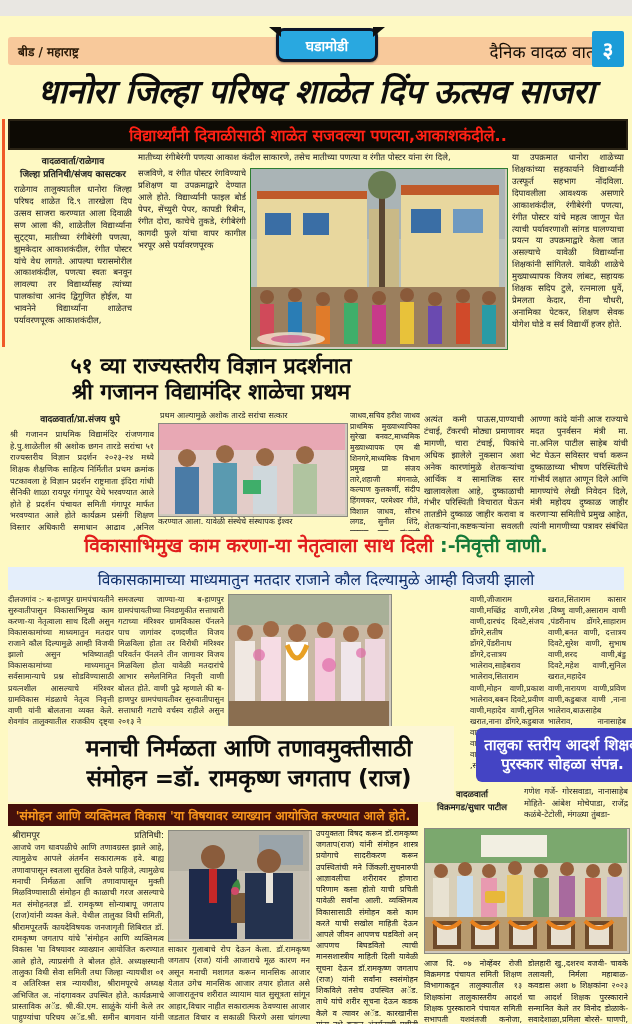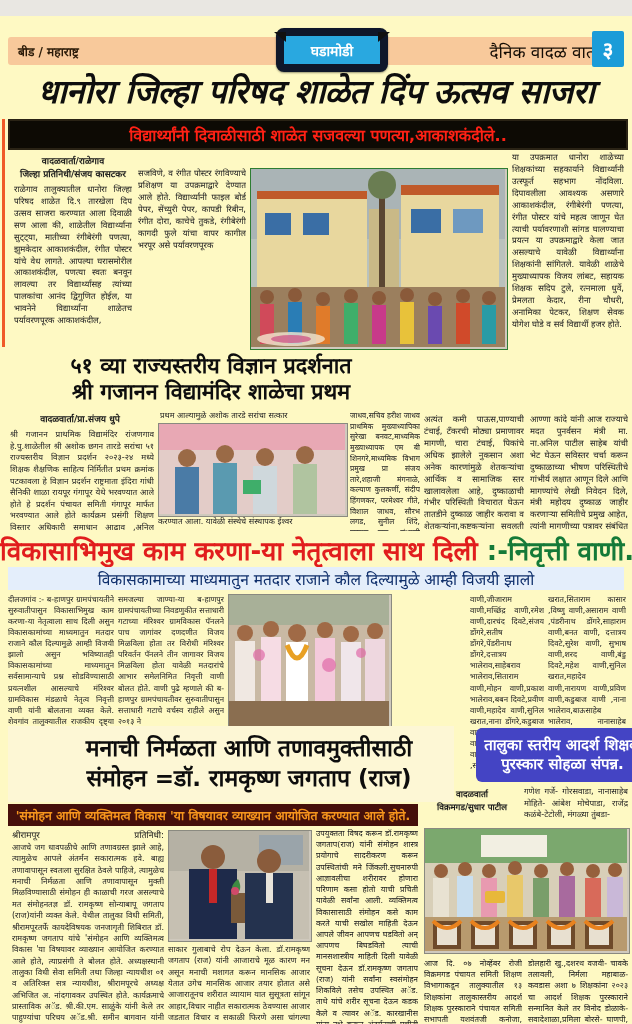--- a/index.html
+++ b/index.html
@@ -5,21 +5,21 @@
   html,body{margin:0;padding:0;background:#e9e7e2;}
   .page{position:relative;width:632px;height:1024px;margin:16px auto;background:#fef9c3;
         font-family:"DejaVu Sans",sans-serif;color:#1a1a1a;overflow:hidden;}
   .abs{position:absolute;}
   .bt{font-size:8.4px;line-height:1.42;text-align:justify;color:#222;overflow:hidden;}
   .bold{font-weight:700;}
   .ctr{text-align:center;}
   
   .mastbar{left:8px;top:21px;width:616px;height:28px;background:#f8c99b;border-radius:3px;}
   .region{left:18px;top:27px;font-size:12px;font-weight:700;color:#2b1a08;}
-  .tab{left:276px;top:12px;width:96px;height:28px;background:#29a8e0;border:8px solid #0f172a;
+  .tab{left:276px;top:12px;width:96px;height:28px;background:#29a8e0;border:3px solid #0f172a;
        border-radius:8px;color:#fff;font-size:14px;font-weight:700;display:flex;align-items:center;justify-content:center;
        box-shadow:0 1px 2px rgba(0,0,0,.4);}
   .tab::before,.tab::after{content:"";position:absolute;top:-4px;border-style:solid;}
   .tab::before{left:-10px;border-width:0 12px 10px 0;border-color:transparent #111 transparent transparent;}
   .tab::after{right:-10px;border-width:10px 12px 0 0;border-color:#111 transparent transparent transparent;}
   .papername{left:430px;top:24px;width:170px;text-align:right;font-size:17px;font-weight:400;color:#140c04;}
   .pageno{left:592px;top:15px;width:32px;height:36px;background:#1b9cd8;color:#fff;font-size:21px;font-weight:700;
           display:flex;align-items:center;justify-content:center;border-radius:2px;}
   
   .h-main{left:0;top:52px;width:632px;text-align:center;font-size:33px;font-weight:800;letter-spacing:-.5px;color:#0e0e0e;font-style:italic;}
@@ -53,20 +53,21 @@
 
   <div class="abs h-main">धानोरा जिल्हा परिषद शाळेत  दिंप ऊत्सव साजरा</div>
   <div class="abs sub1">विद्यार्थ्यांनी दिवाळीसाठी शाळेत सजवल्या पणत्या,आकाशकंदीले..</div>
   <div class="abs leftrule"></div>
 
   <div class="abs ctr bold" style="left:14px;top:138px;width:118px;font-size:9px;">
     <div>वादळवार्ता/राळेगाव</div>
     <div>जिल्हा प्रतिनिधी/संजय कासटकर</div>
   </div>
   <div class="abs bt" style="left:14px;top:168px;width:118px;height:164px;">राळेगाव तालुक्यातील धानोरा जिल्हा परिषद शाळेत दि.९ तारखेला दिप उत्सव साजरा करण्यात आला दिवाळी सण आला की, शाळेतील विद्यार्थ्यांना सुट्ट्या, मातीच्या रंगीबेरंगी पणत्या, झुमकेदार आकाशकंदील, रंगीत पोस्टर यांचे वेध लागते. आपल्या घरासमोरील आकाशकंदील, पणत्या स्वतः बनवून लावल्या तर विद्यार्थ्यांसह त्यांच्या पालकांचा आनंद द्विगुणित होईल, या भावनेने विद्यार्थ्यांना शाळेतच पर्यावरणपूरक आकाशकंदील,</div>
+  <div class="abs bt" style="left:138px;top:136px;width:368px;height:13px;white-space:nowrap;">मातीच्या रंगीबेरंगी पणत्या आकाश कंदील साकारणे, तसेच मातीच्या पणत्या व रंगीत पोस्टर यांना रंग दिले,</div>
   <div class="abs bt" style="left:138px;top:152px;width:108px;height:180px;">सजविणे, व रंगीत पोस्टर रंगविण्याचे प्रशिक्षण या उपक्रमाद्वारे देण्यात आले होते. विद्यार्थ्यांनी फाइल बोर्ड पेपर, सेंच्युरी पेपर, कापडी रिबीन, रंगीत दोरा, काचेचे तुकडे, रंगीबेरंगी कागदी फुले यांचा वापर कागील भरपूर असे पर्यावरणपूरक</div>
 
   <div class="abs photo" style="left:250px;top:152px;width:256px;height:180px;border-color:#2e7d32;">
     <svg width="254" height="178" viewBox="0 0 254 178">
       <rect width="254" height="178" fill="#b9c2bd"></rect>
       <rect y="0" width="254" height="70" fill="#aab4b6"></rect>
       <rect x="6" y="28" width="110" height="92" fill="#e8d79e"></rect>
       <rect x="150" y="22" width="98" height="98" fill="#e8d79e"></rect>
       <rect x="118" y="40" width="30" height="80" fill="#c9b987"></rect>
       <rect x="14" y="44" width="26" height="22" fill="#3a6ea5"></rect>
@@ -125,21 +126,21 @@
         <rect x="134" y="40" width="24" height="50" fill="#b0c4a0"></rect>
       <rect x="84" y="56" width="18" height="14" fill="#3fae6a"></rect>
     </svg>
   </div>
   <div class="abs cap" style="left:158px;top:501px;width:188px;">करण्यात आला. यावेळी संस्थेचे संस्थापक ईश्वर</div>
   <div class="abs bt" style="left:350px;top:395px;width:70px;height:120px;font-size:7.5px;">जाधव,सचिव हरीश जाधव प्राथमिक मुख्याध्यापिका सुरेखा बनवट,माध्यमिक मुख्याध्यापक एम बी शिनगरे,माध्यमिक विभाग प्रमुख प्रा संजय तारे,शहाजी मंगनाळे, कल्याण कुलकर्णी, संदीप हिंगणकर, परमेश्वर गीते, विशाल जाधव, सौरभ लगड, सुनील शिंदे, उल्हास बाब, संभाजी जाधव, उज्वला सवई, गंगासागर कोराडे, संजीवनी चिकाळे, स्वाती सुर्यवंशी, गणेश गिरमाठ, नितेश पाटील, दीपक कोळी, दीपक पठारे, गोरखडाकर, सुभाष जाधव, पूजा गिरी, जब्बार पठाण, प्रल्हाद मंगनाळे आदींनी अशोक तारडे सरांचे अभिनंदन केले.</div>
 
   <div class="abs bt" style="left:424px;top:398px;width:100px;height:118px;">अत्यंत कमी पाऊस,पाण्याची टंचाई, टँकरची मोठ्या प्रमाणावर मागणी, चारा टंचाई, पिकांचे अधिक झालेले नुकसान अशा अनेक कारणांमुळे शेतकऱ्यांचा आर्थिक व सामाजिक स्तर खालावलेला आहे, दुष्काळाची गंभीर परिस्थिती विचारात घेऊन तातडीने दुष्काळ जाहीर करावा व शेतकऱ्यांना,कष्टकऱ्यांना सवलती जाहीर करून पीक नुकसानी बाबत मदत करावी या साठी नांदगाव मतदारसंघाचे आमदार सुहास</div>
   <div class="abs bt" style="left:530px;top:398px;width:98px;height:118px;">आण्णा कांदे यांनी आज राज्याचे मदत पुनर्वसन मंत्री मा. ना.अनिल पाटील साहेब यांची भेट घेऊन सविस्तर चर्चा करून दुष्काळाच्या भीषण परिस्थितीचे गांभीर्य लक्षात आणून दिले आणि मागण्यांचे लेखी निवेदन दिले, मंत्री महोदय दुष्काळ जाहीर करणाऱ्या समितीचे प्रमुख आहेत, त्यांनी मागणीच्या पत्रावर संबंधित मा. प्रधान सचिव यांना " तपासून प्रस्तावात समावेश करावा" असे निर्देश दिले.</div>
 
-  <div class="abs ctr" style="left:0;top:516px;width:632px;font-size:26px;font-weight:800;white-space:nowrap;">
+  <div class="abs ctr" style="left:0;top:516px;width:632px;font-size:19px;font-weight:800;white-space:nowrap;">
     <span class="h-red">विकासाभिमुख काम करणा-या नेतृत्वाला साथ दिली </span><span class="h-green">:-निवृत्ती वाणी.</span>
   </div>
   <div class="abs sub3">विकासकामाच्या माध्यमातुन मतदार राजाने कौल दिल्यामुळे आम्ही विजयी झालो</div>
   <div class="abs bt" style="left:8px;top:578px;width:106px;height:140px;font-size:7.8px;">दीलजगांव :- ब-हाणपुर ग्रामपंचायतीने सुरुवातीपासुन विकासाभिमुख काम करणा-या नेतृत्वाला साथ दिली असुन विकासकामांच्या माध्यमातुन मतदार राजाने कौल दिल्यामुळे आम्ही विजयी झालो असुन भविष्यातही विकासकामांच्या माध्यमातुन सर्वसामान्याचे प्रश्न सोडविण्यासाठी प्रयत्नशील आसल्याचे मंरिश्वर ग्रामविकास मंडळाचे नेतृत्व निवृत्ती वाणी यांनी बोलताना व्यक्त केले. शेवगांव तालुक्यातील राजकीय दृष्ट्या महत्वपुर्ण</div>
   <div class="abs bt" style="left:118px;top:578px;width:106px;height:140px;font-size:7.8px;">समजल्या जाण्या-या ब-हाणपुर ग्रामपंचायतीच्या निवडणुकीत सत्ताधारी गटाच्या मंरिश्वर ग्रामविकास पॅनलने पाच जागांवर दणदणीत विजय मिळविला होता तर विरोधी मंरिश्वर परिवर्तन पॅनलने तीन जागावर विजय मिळविला होता यावेळी मतदारांचे आभार समेलनिमित निवृत्ती वाणी बोलत होते. वाणी पुढे म्हणाले की ब-हाणपुर ग्रामपंचायतीवर सुरुवातीपासुन सत्ताधारी गटाचे वर्चस्व राहीले असुन २०१३ ने</div>
   <div class="abs photo" style="left:228px;top:578px;width:162px;height:138px;">
     <svg width="160" height="136" viewBox="0 0 160 136">
       <rect width="160" height="136" fill="#c9b9a4"></rect>
       <rect y="0" width="160" height="30" fill="#a8b098"></rect>
       <g>

